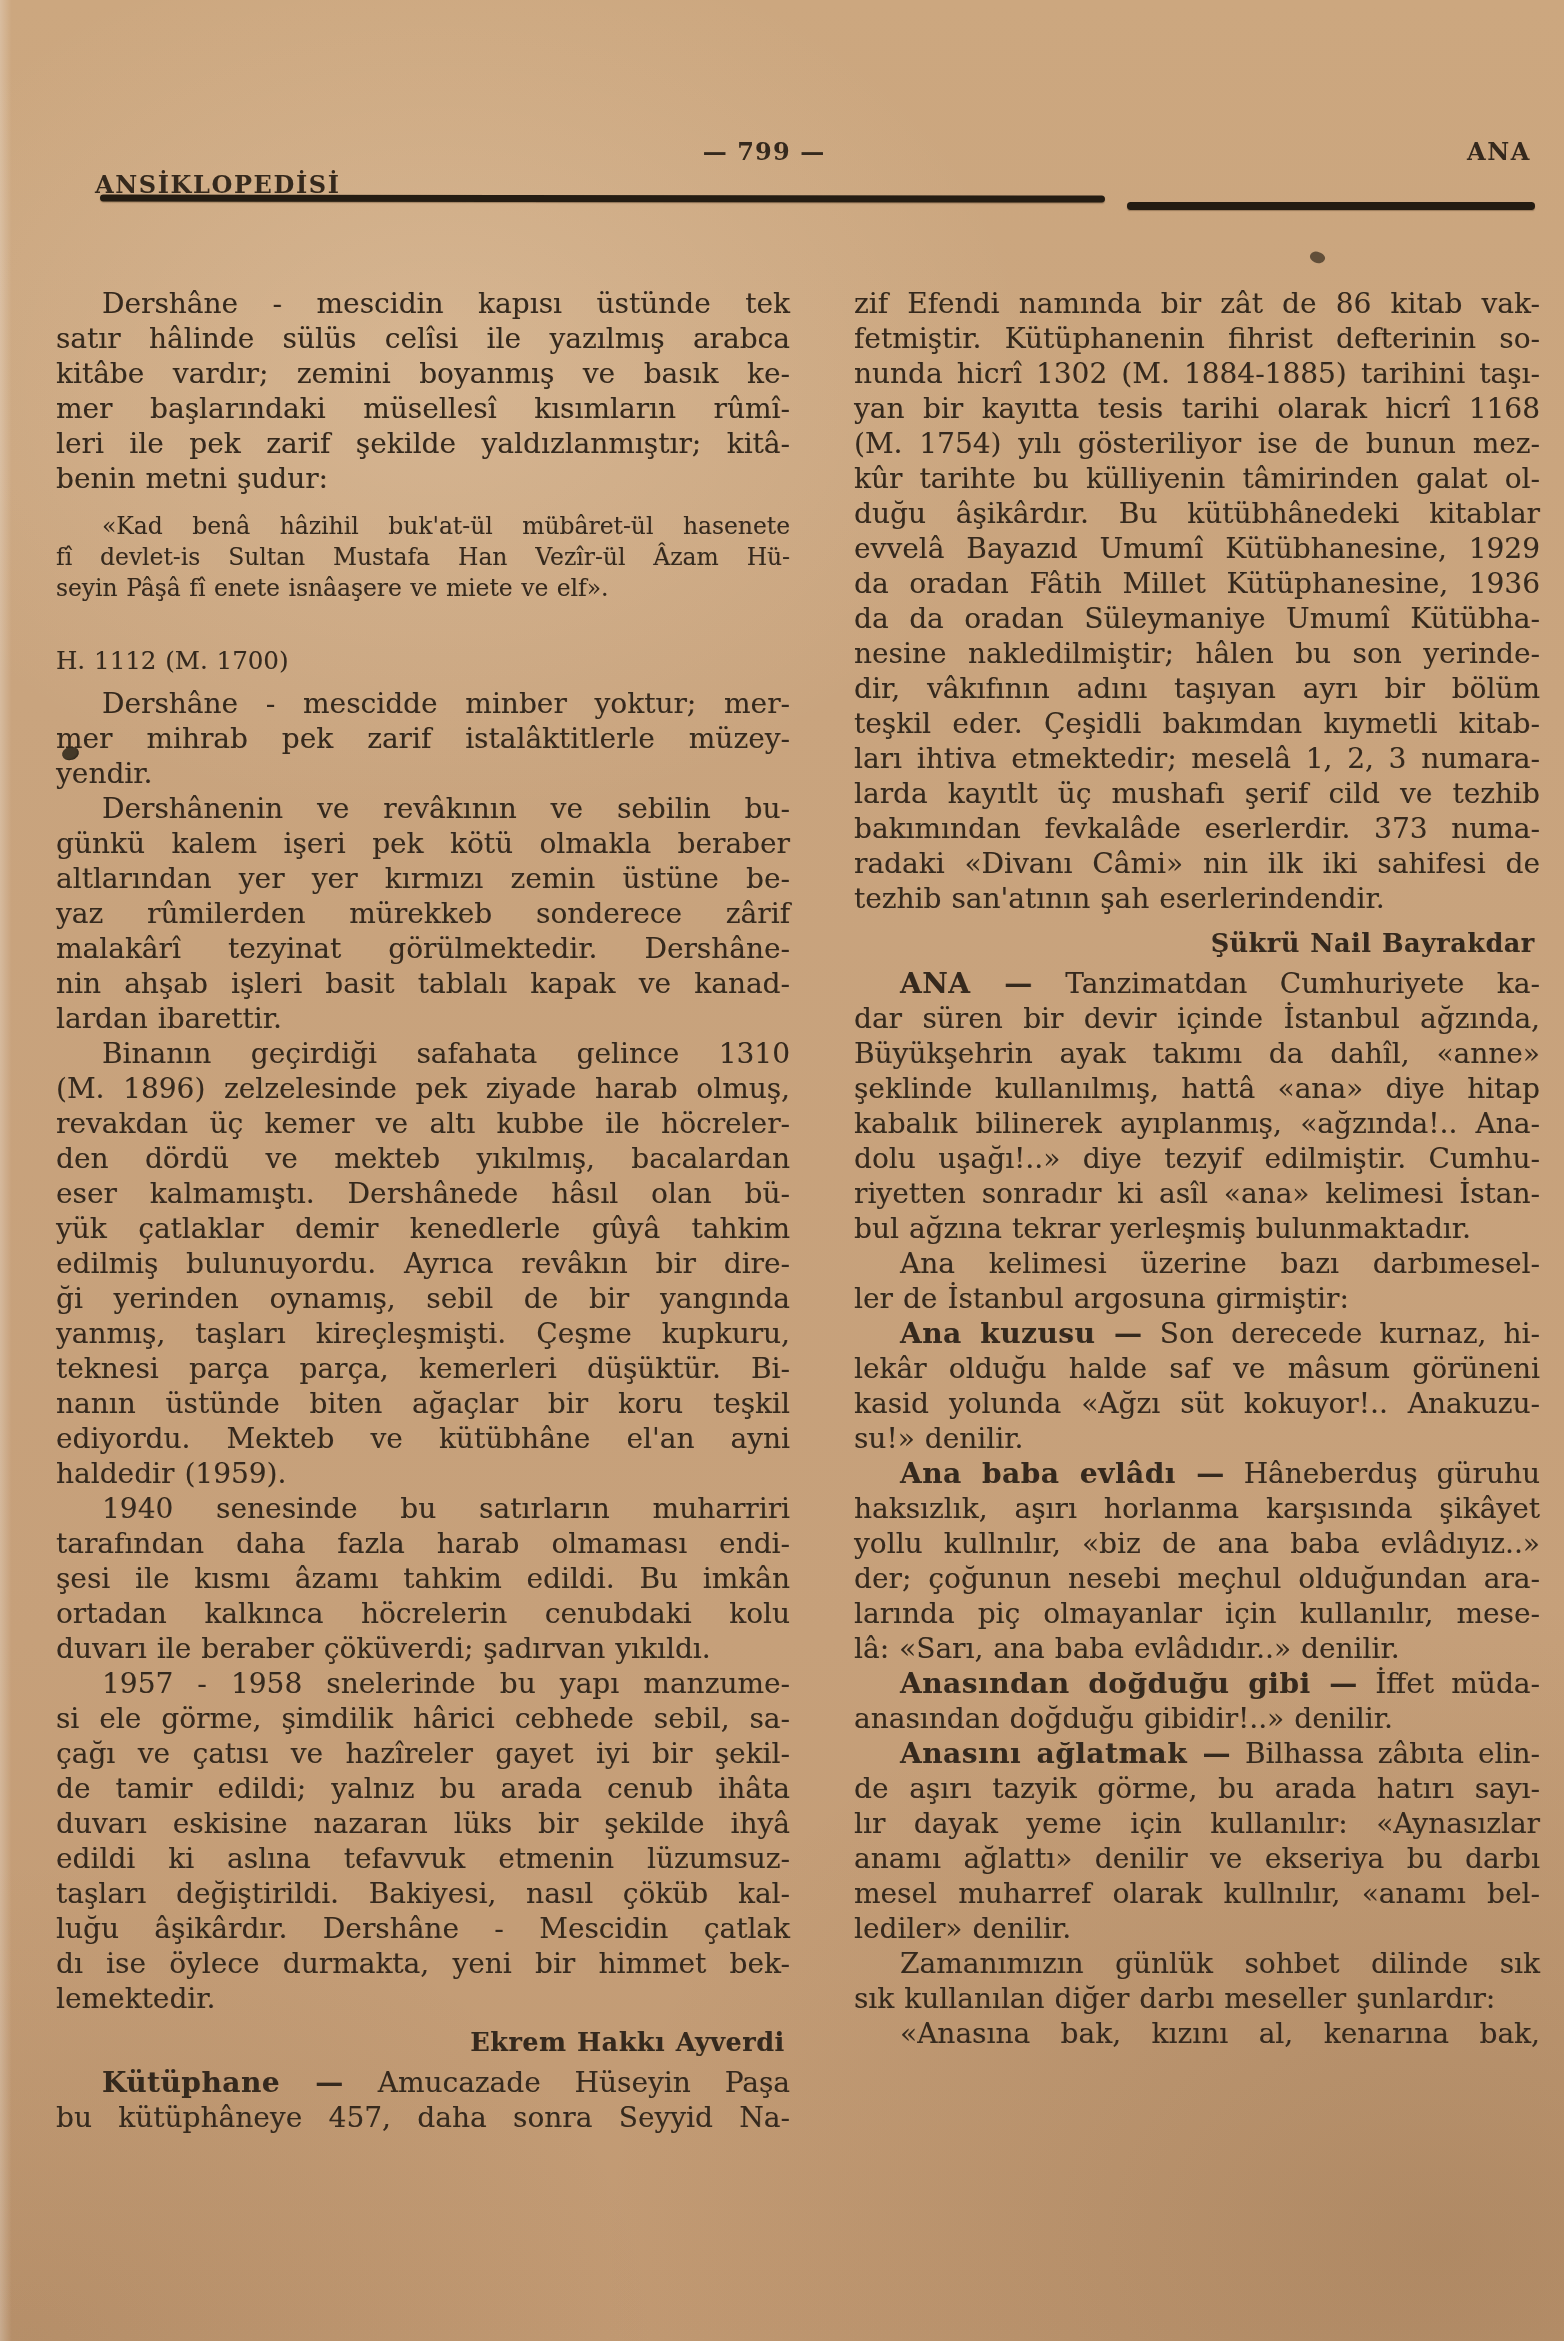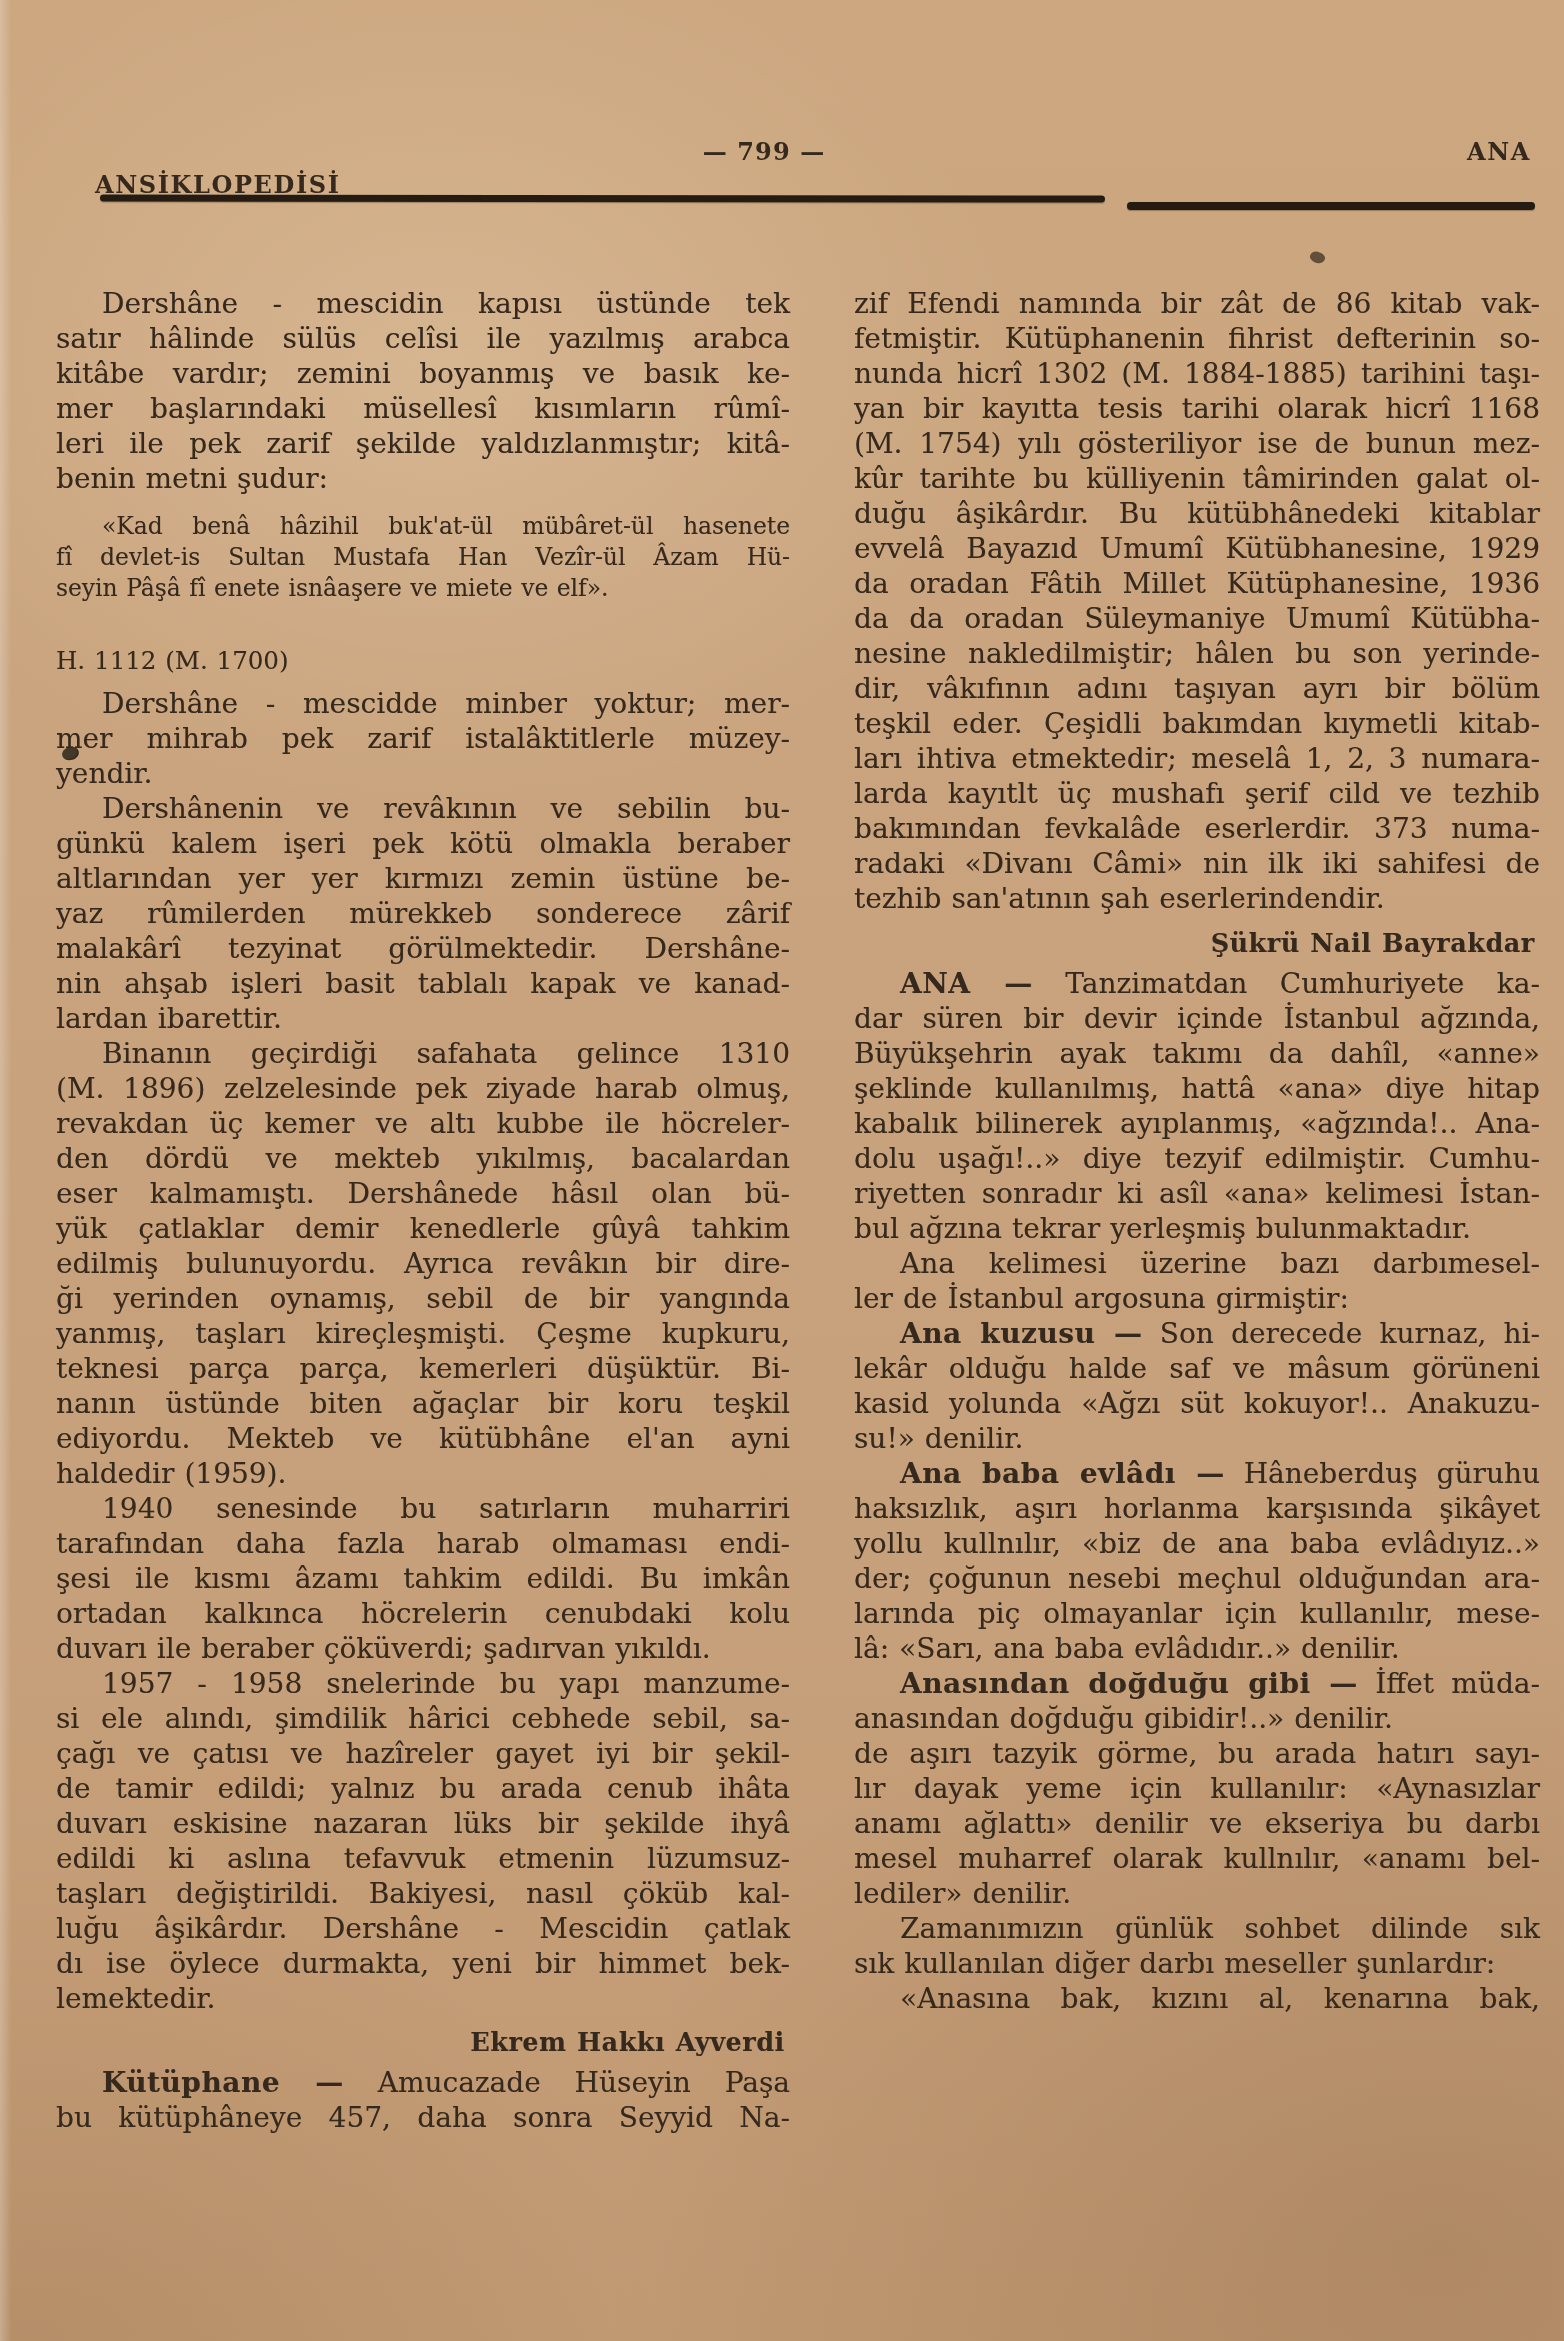--- a/index.html
+++ b/index.html
@@ -114,21 +114,21 @@
       </div>
       <div class="block para gap">
         <div class="line fill indent">1940 senesinde bu satırların muharriri</div>
         <div class="line fill">tarafından daha fazla harab olmaması endi-</div>
         <div class="line fill">şesi ile kısmı âzamı tahkim edildi. Bu imkân</div>
         <div class="line fill">ortadan kalkınca höcrelerin cenubdaki kolu</div>
         <div class="line">duvarı ile beraber çöküverdi; şadırvan yıkıldı.</div>
       </div>
       <div class="block para">
         <div class="line fill indent">1957 - 1958 snelerinde bu yapı manzume-</div>
-        <div class="line fill">si ele alındı, şimdilik hârici cebhede sebil, sa-</div>
+        <div class="line fill">si ele görme, şimdilik hârici cebhede sebil, sa-</div>
         <div class="line fill">çağı ve çatısı ve hazîreler gayet iyi bir şekil-</div>
         <div class="line fill">de tamir edildi; yalnız bu arada cenub ihâta</div>
         <div class="line fill">duvarı eskisine nazaran lüks bir şekilde ihyâ</div>
         <div class="line fill">edildi ki aslına tefavvuk etmenin lüzumsuz-</div>
         <div class="line fill">taşları değiştirildi. Bakiyesi, nasıl çöküb kal-</div>
         <div class="line fill">luğu âşikârdır. Dershâne - Mescidin çatlak</div>
         <div class="line fill">dı ise öylece durmakta, yeni bir himmet bek-</div>
         <div class="line">lemektedir.</div>
       </div>
       <div class="block sig">
@@ -189,20 +189,21 @@
         <div class="line fill">yollu kullnılır, «biz de ana baba evlâdıyız..»</div>
         <div class="line fill">der; çoğunun nesebi meçhul olduğundan ara-</div>
         <div class="line fill">larında piç olmayanlar için kullanılır, mese-</div>
         <div class="line">lâ: «Sarı, ana baba evlâdıdır..» denilir.</div>
       </div>
       <div class="block para gap">
         <div class="line fill indent"><b class="lead">Anasından doğduğu gibi —</b> İffet müda-</div>
         <div class="line">anasından doğduğu gibidir!..» denilir.</div>
       </div>
       <div class="block para gap">
+        <div class="line fill indent"><b class="lead">Anasını ağlatmak —</b> Bilhassa zâbıta elin-</div>
         <div class="line fill">de aşırı tazyik görme, bu arada hatırı sayı-</div>
         <div class="line fill">lır dayak yeme için kullanılır: «Aynasızlar</div>
         <div class="line fill">anamı ağlattı» denilir ve ekseriya bu darbı</div>
         <div class="line fill">mesel muharref olarak kullnılır, «anamı bel-</div>
         <div class="line">lediler» denilir.</div>
       </div>
       <div class="block para gap">
         <div class="line fill indent">Zamanımızın günlük sohbet dilinde sık</div>
         <div class="line">sık kullanılan diğer darbı meseller şunlardır:</div>
       </div>

